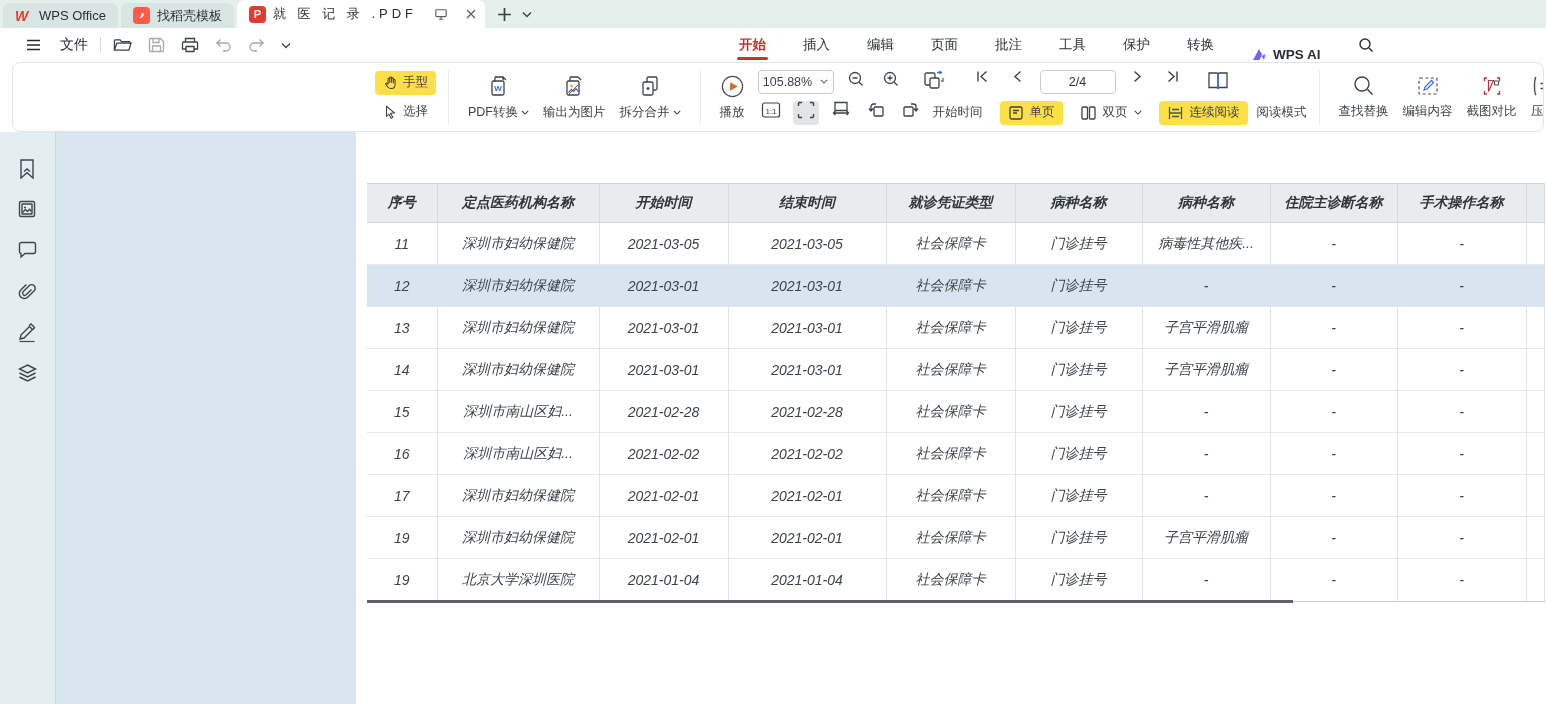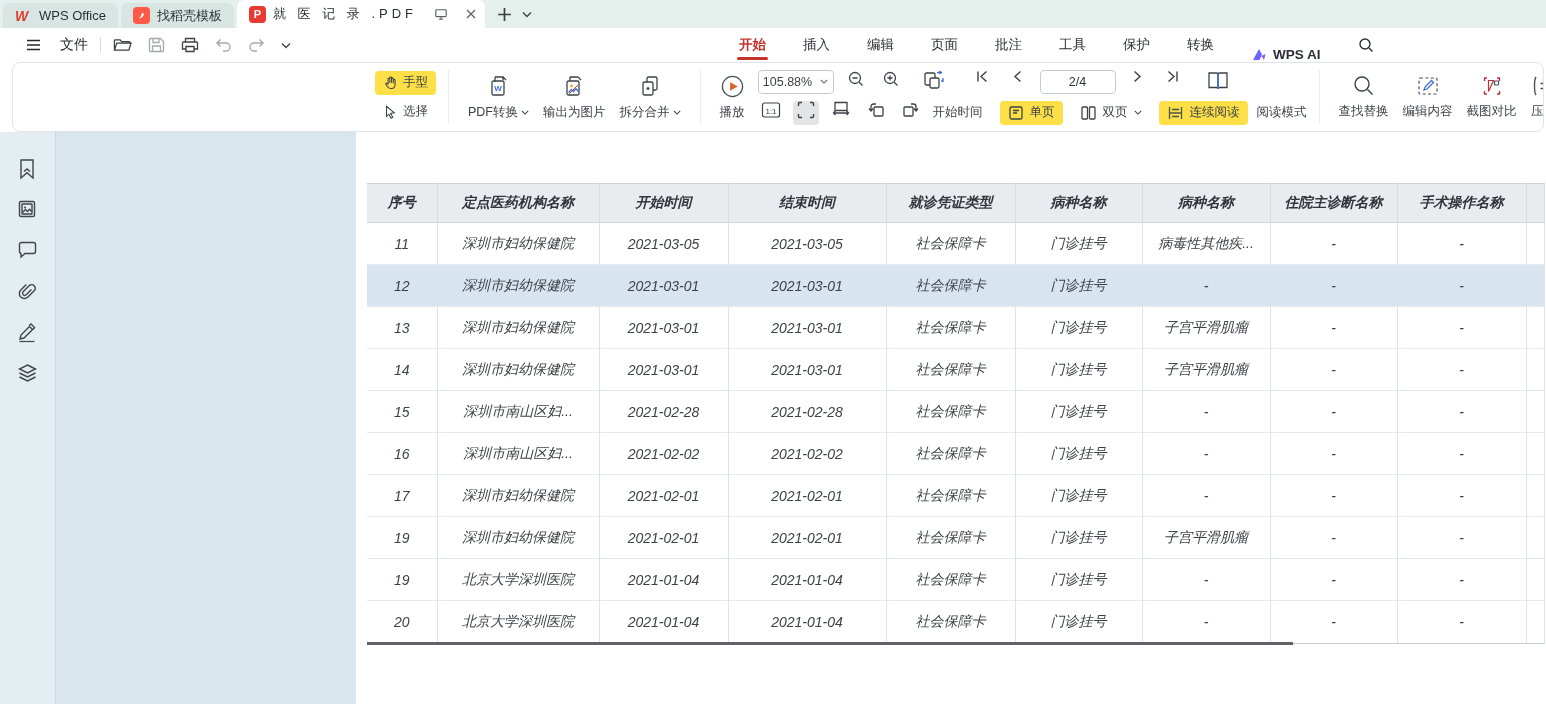--- a/index.html
+++ b/index.html
@@ -584,31 +584,19 @@
               <td>北京大学深圳医院</td>
               <td>2021-01-04</td>
               <td>2021-01-04</td>
               <td>社会保障卡</td>
               <td>门诊挂号</td>
               <td>-</td>
               <td>-</td>
               <td>-</td>
               <td></td>
             </tr>
-            <tr>
-              <td>20</td>
-              <td>北京大学深圳医院</td>
-              <td>2021-01-04</td>
-              <td>2021-01-04</td>
-              <td>社会保障卡</td>
-              <td>门诊挂号</td>
-              <td>-</td>
-              <td>-</td>
-              <td>-</td>
-              <td></td>
-            </tr>
           </tbody>
       </table>
       <div class="tbl-bottom-dark"></div>
       <div class="tbl-bottom-light"></div>
     </div>
   </div>
 </div>
 
 </body></html>

